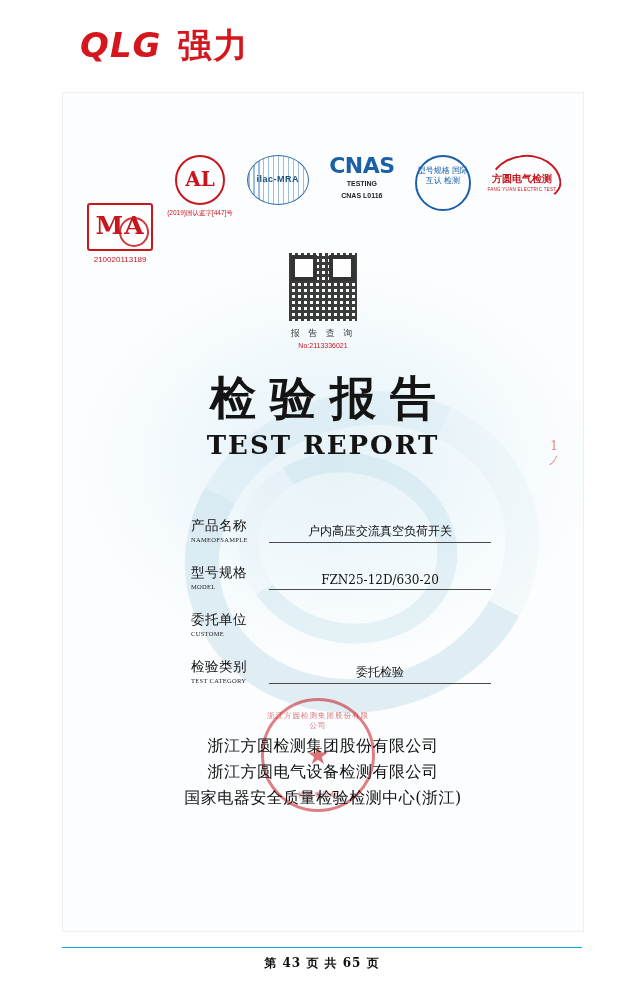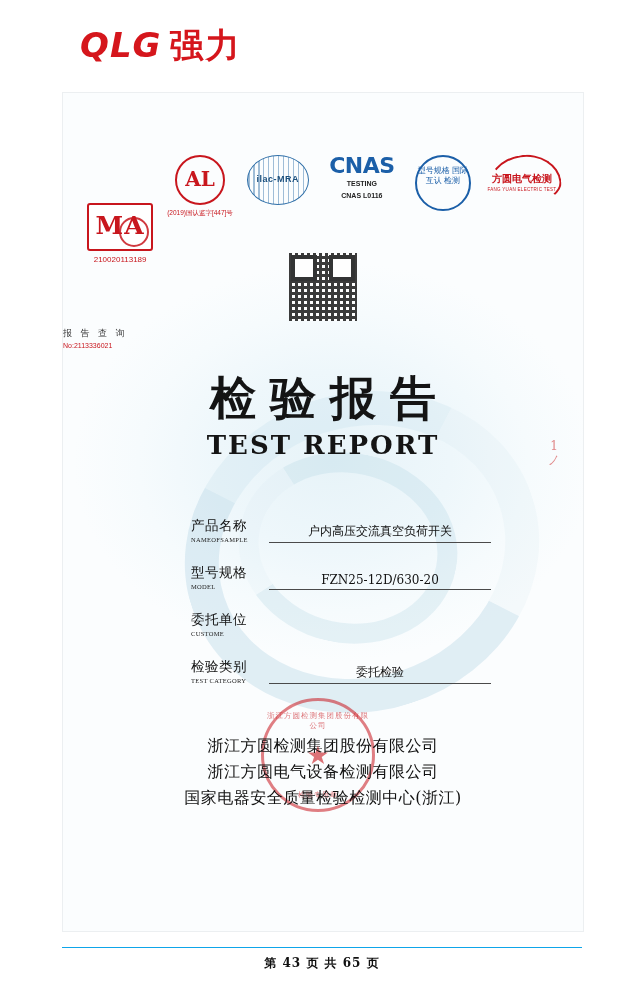--- a/index.html
+++ b/index.html
@@ -15,21 +15,21 @@
     overflow: hidden;
   }
 
   
   .header {
     position: absolute;
     top: 28px;
     left: 80px;
     display: flex;
     align-items: center;
-    gap: 8px;
+    gap: 16px;
   }
   .logo-qlg {
     font-family: "DejaVu Sans", sans-serif;
     font-style: italic;
     font-weight: bold;
     font-size: 34px;
     letter-spacing: 1px;
     color: #d5161c;
     line-height: 1;
   }
@@ -244,21 +244,21 @@
     color: #c8161d;
     letter-spacing: .3px;
   }
 
   
   .qr-wrap {
     position: absolute;
     top: 160px;
     left: 0;
     width: 100%;
-    text-align: left;
+    text-align: center;
   }
   .qr {
     width: 68px;
     height: 68px;
     margin: 0 auto;
     background-color: #fff;
     background-image:
       repeating-linear-gradient(0deg, #1a1a1a 0 3px, transparent 3px 6px),
       repeating-linear-gradient(90deg, #1a1a1a 0 3px, transparent 3px 6px);
     background-size: 6px 6px, 6px 6px;

